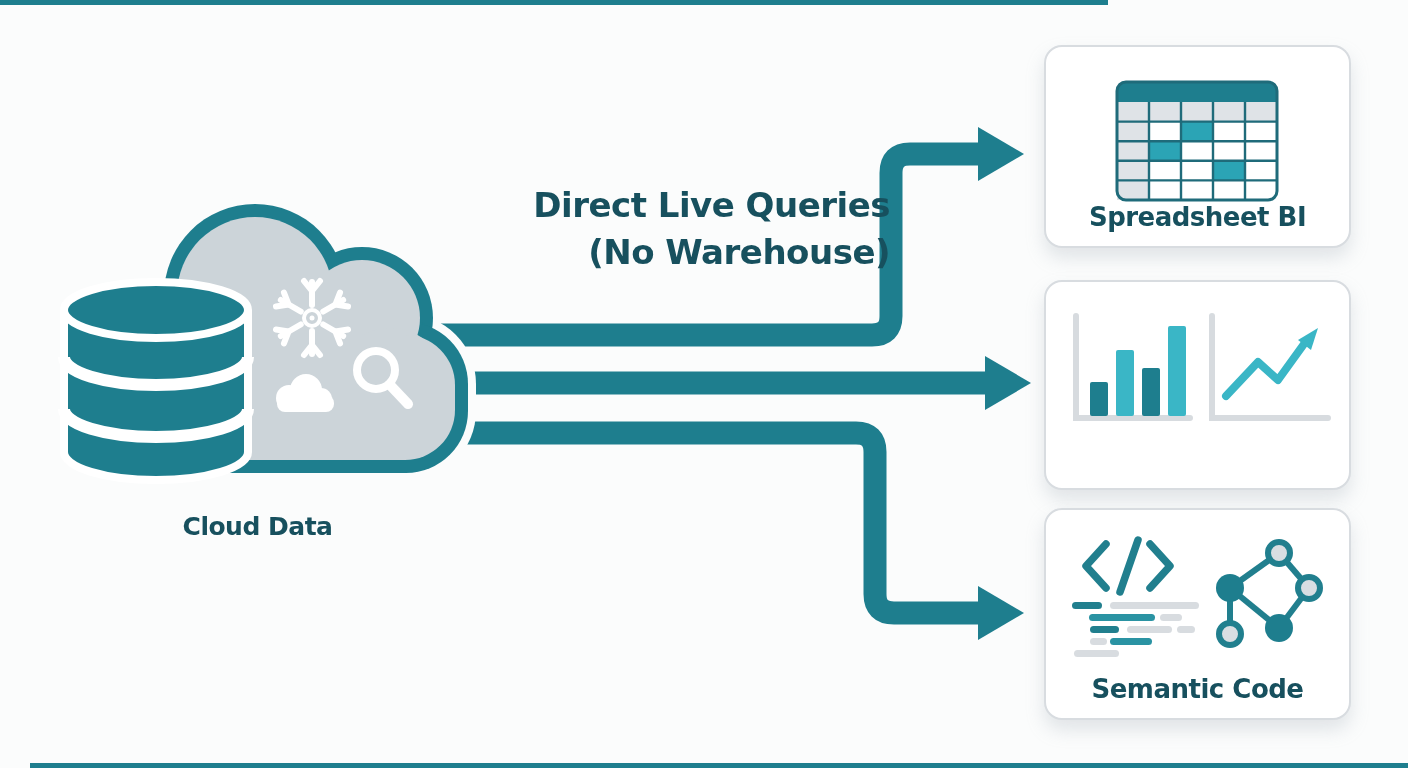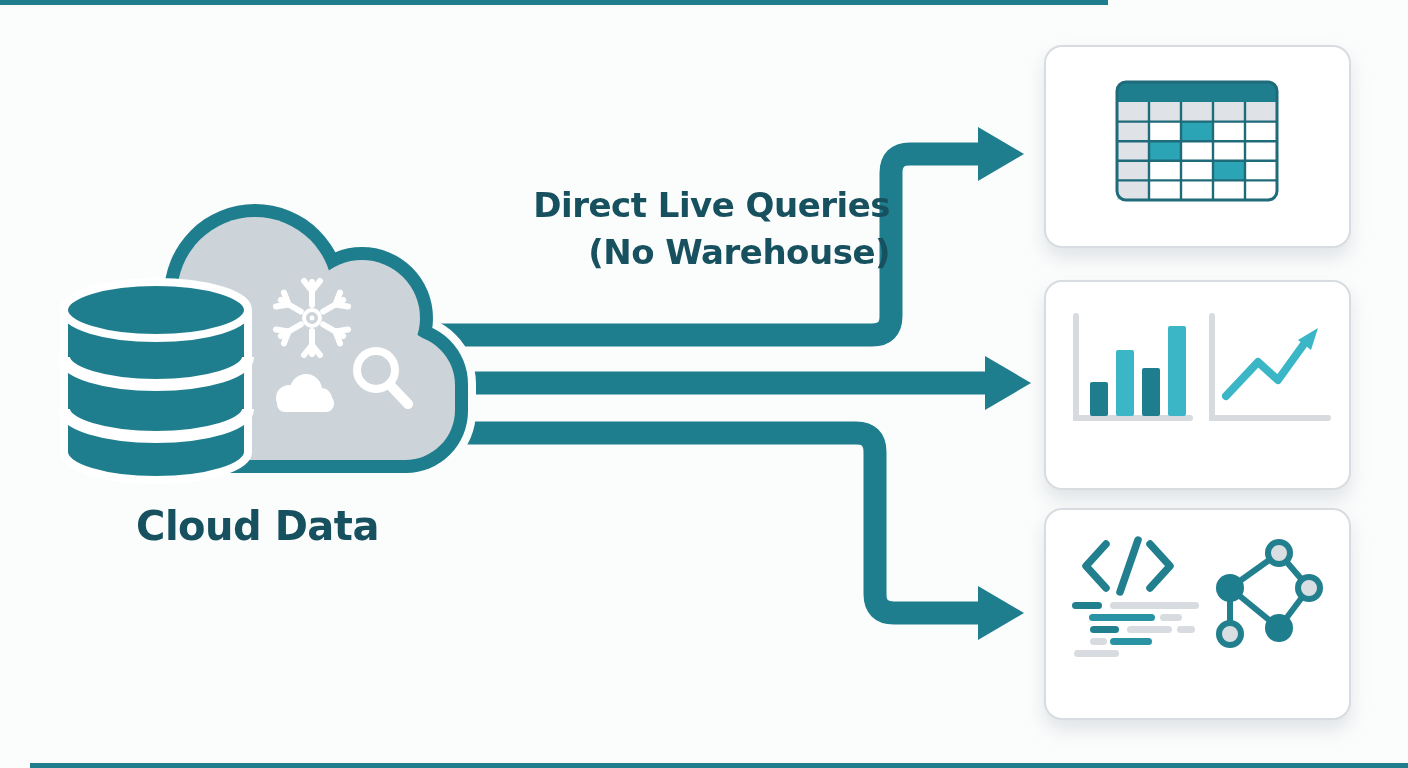--- a/index.html
+++ b/index.html
@@ -15,21 +15,21 @@
   #main-svg{position:absolute;left:0;top:0;}
 
   .headline{
     position:absolute;left:420px;top:148px;width:470px;
     text-align:right;color:#17505e;font-weight:700;
     font-size:34px;line-height:47px;letter-spacing:-0.5px;margin-top:34px;
   }
   .source-label{
     position:absolute;left:60px;top:502px;width:395px;
     text-align:center;color:#17505e;font-weight:700;
-    font-size:40px;line-height:49px;letter-spacing:-0.5px;
+    font-size:25px;line-height:49px;letter-spacing:-0.5px;
   }
 
   .card{
     position:absolute;left:1044px;width:307px;
     background:#ffffff;border:2px solid #d8dce0;border-radius:18px;
     box-shadow:0 10px 18px rgba(158,168,178,0.28);
     box-sizing:border-box;
   }
   #card-spreadsheet{top:45px;height:203px;}
   #card-dashboard{top:280px;height:210px;}
@@ -164,20 +164,21 @@
       </g>
 
       <g stroke="#1f6b7a" stroke-width="2.4" fill="none">
         <path d="M 0 39.6 H 160 M 0 59.2 H 160 M 0 78.8 H 160 M 0 98.4 H 160"></path>
         <path d="M 32 20 V 118 M 64 20 V 118 M 96 20 V 118 M 128 20 V 118"></path>
       </g>
 
       <rect x="0" y="0" width="160" height="118" rx="9" fill="none" stroke="#1f6b7a" stroke-width="3"></rect>
     </g>
   </svg>
+  <div class="card-label">Spreadsheet BI</div>
 </div>
 
 <div class="card" id="card-dashboard">
   <svg width="303" height="160" viewBox="0 0 303 160">
 
     <g>
       <path d="M 30 34 V 136 H 144" stroke="#d7dbdf" stroke-width="6" fill="none" stroke-linecap="round"></path>
       <rect x="44" y="100" width="18" height="34" rx="2" fill="#1e7e8e"></rect>
       <rect x="70" y="68" width="18" height="66" rx="2" fill="#3ab6c6"></rect>
       <rect x="96" y="86" width="18" height="48" rx="2" fill="#1e7e8e"></rect>
@@ -222,13 +223,14 @@
         <path d="M 233 118 L 184 78"></path>
         <path d="M 184 78 L 184 124"></path>
       </g>
       <circle cx="233" cy="43" r="11" fill="#d9dee2" stroke="#217f8e" stroke-width="6"></circle>
       <circle cx="263" cy="78" r="11" fill="#d9dee2" stroke="#217f8e" stroke-width="6"></circle>
       <circle cx="184" cy="124" r="11" fill="#d9dee2" stroke="#217f8e" stroke-width="6"></circle>
       <circle cx="184" cy="78" r="14" fill="#1e7e8e"></circle>
       <circle cx="233" cy="118" r="14" fill="#1e7e8e"></circle>
     </g>
   </svg>
+  <div class="card-label">Semantic Code</div>
 </div>
 
 </body></html>

